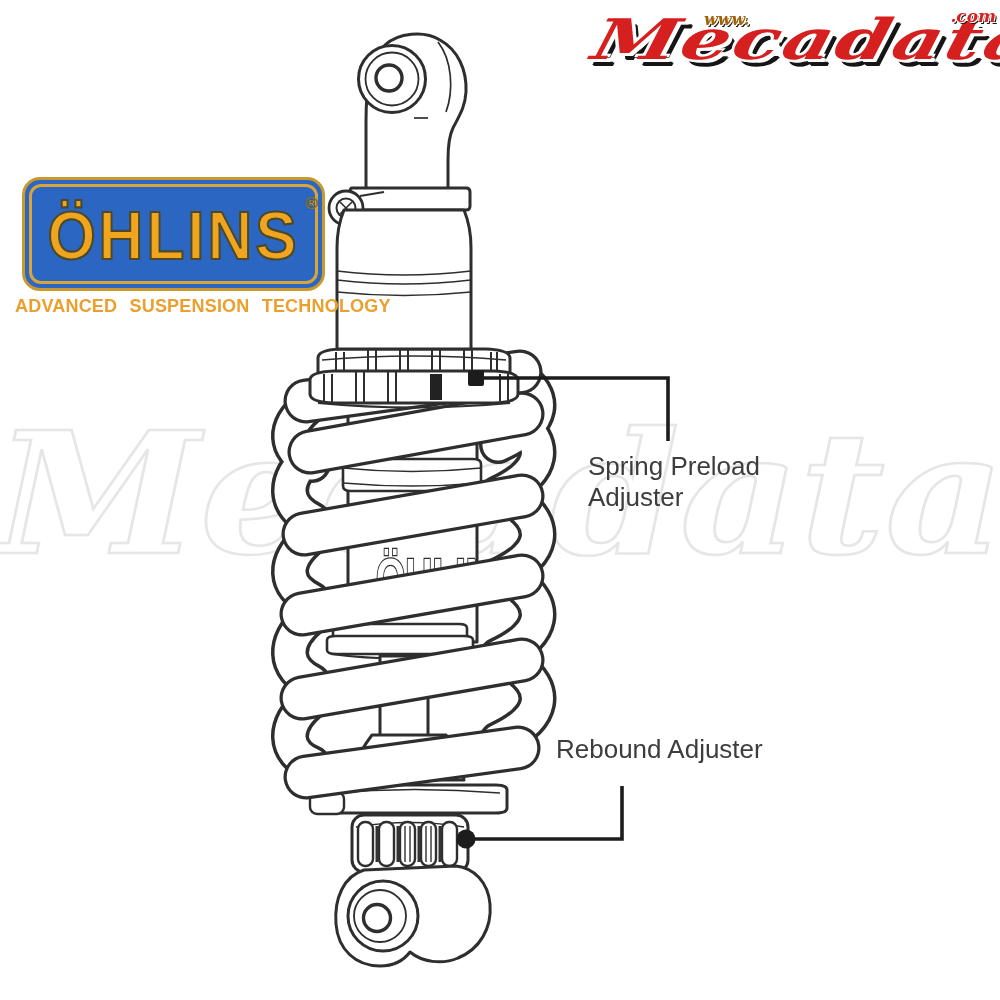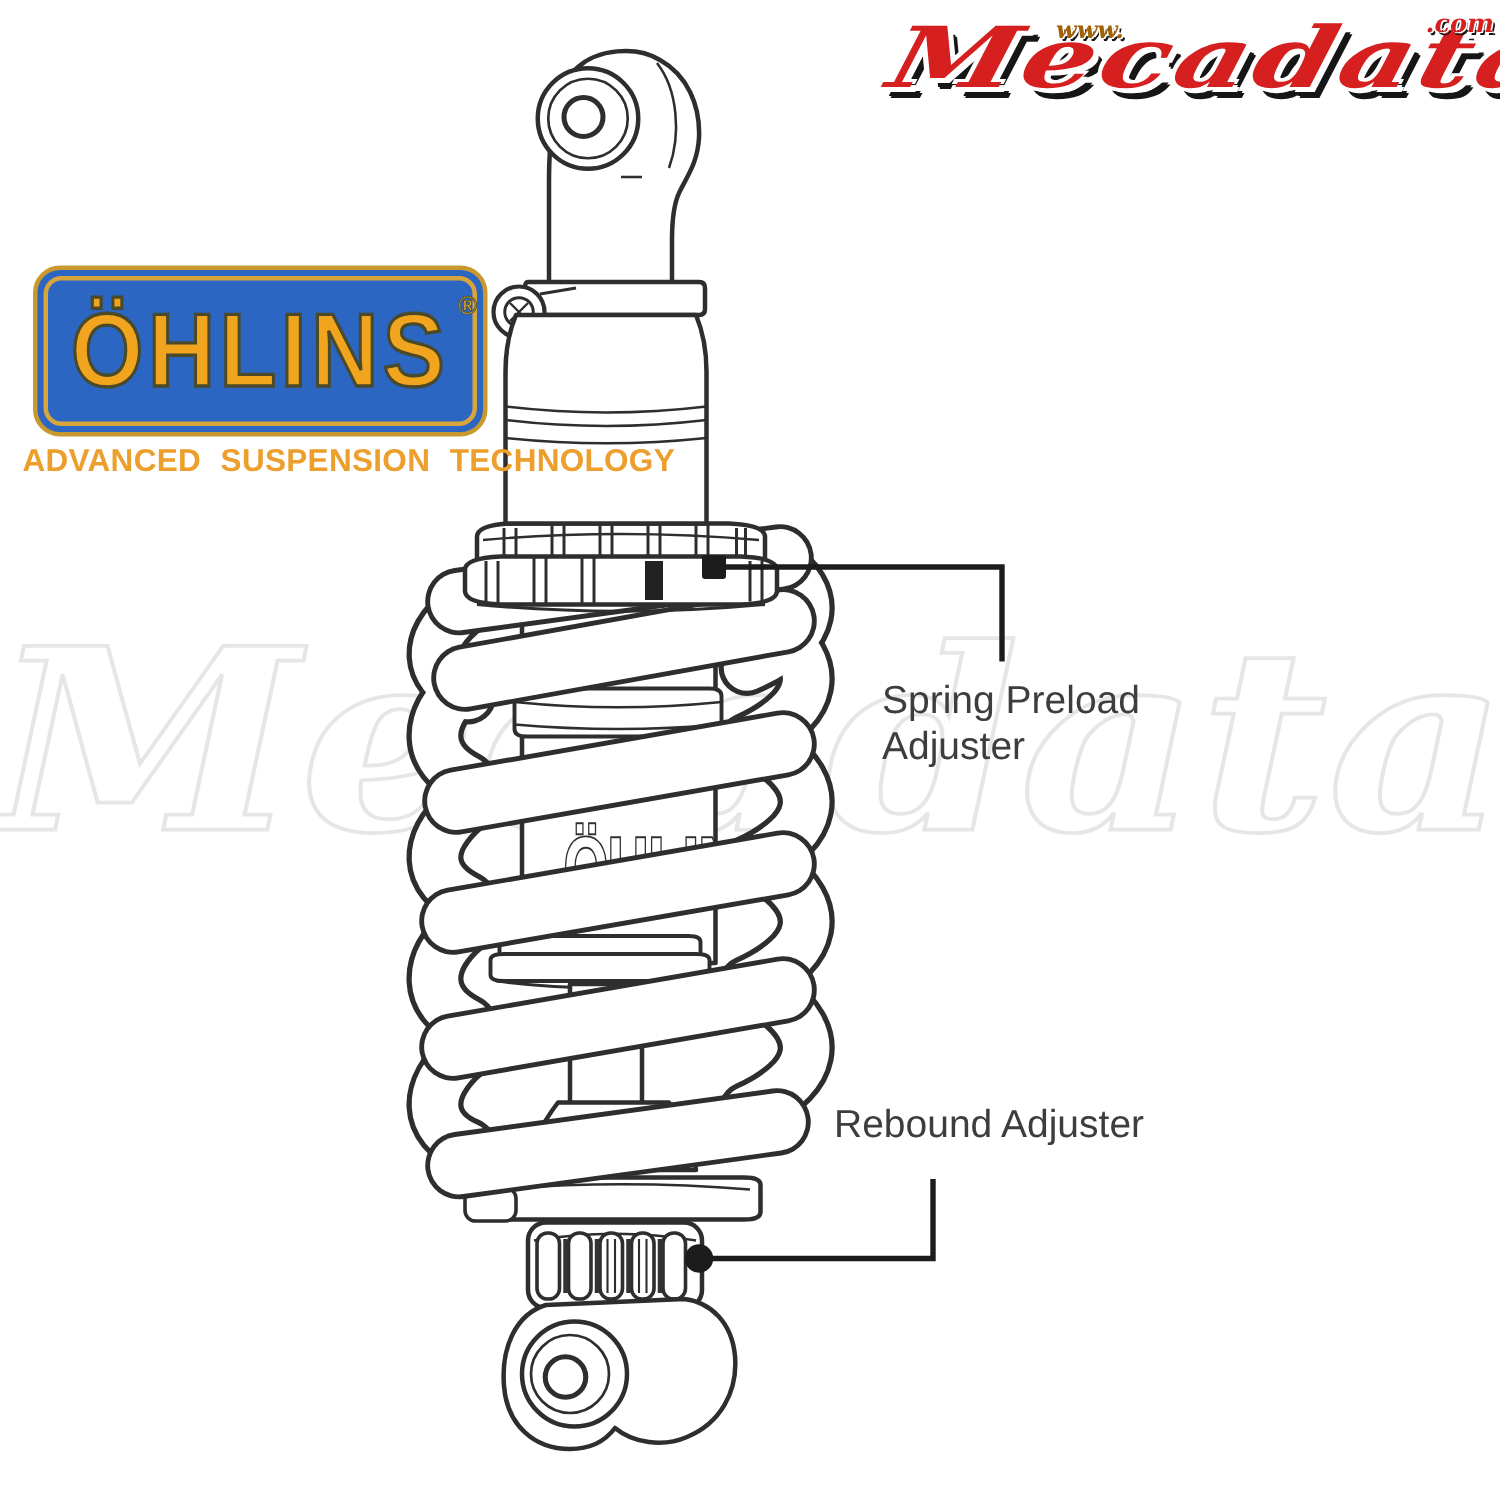--- a/index.html
+++ b/index.html
@@ -27,21 +27,21 @@
     background:#2a66c2;border:3px solid #c9992f;border-radius:18px;box-sizing:border-box;}
   .ohlins-inner{position:absolute;left:4px;top:4px;right:4px;bottom:4px;
     border:3px solid #d8a43c;border-radius:12px;
     display:flex;align-items:center;justify-content:center;}
   .ohlins-word{font-family:"Liberation Sans",sans-serif;font-weight:bold;
     font-size:62px;letter-spacing:3px;color:#f1a41d;
     -webkit-text-stroke:2px #4a4a2a;transform:scaleY(1.12);}
   .ohlins-reg{position:absolute;right:4px;top:14px;font-size:17px;font-weight:bold;
     color:#e5a92c;-webkit-text-stroke:0.5px #4a4a2a;}
   .ohlins-tagline{position:absolute;left:15px;top:296px;width:318px;
-    font-family:"Liberation Sans",sans-serif;font-weight:bold;font-size:21px;
+    font-family:"Liberation Sans",sans-serif;font-weight:bold;font-size:18px;
     color:#ec9f2d;letter-spacing:0.2px;word-spacing:7px;white-space:nowrap;}
 </style>
 </head>
 <body>
 
 <div id="stage">
 
   <svg id="drawing" width="1000" height="1000" viewBox="0 0 1000 1000">
 
     <defs>

